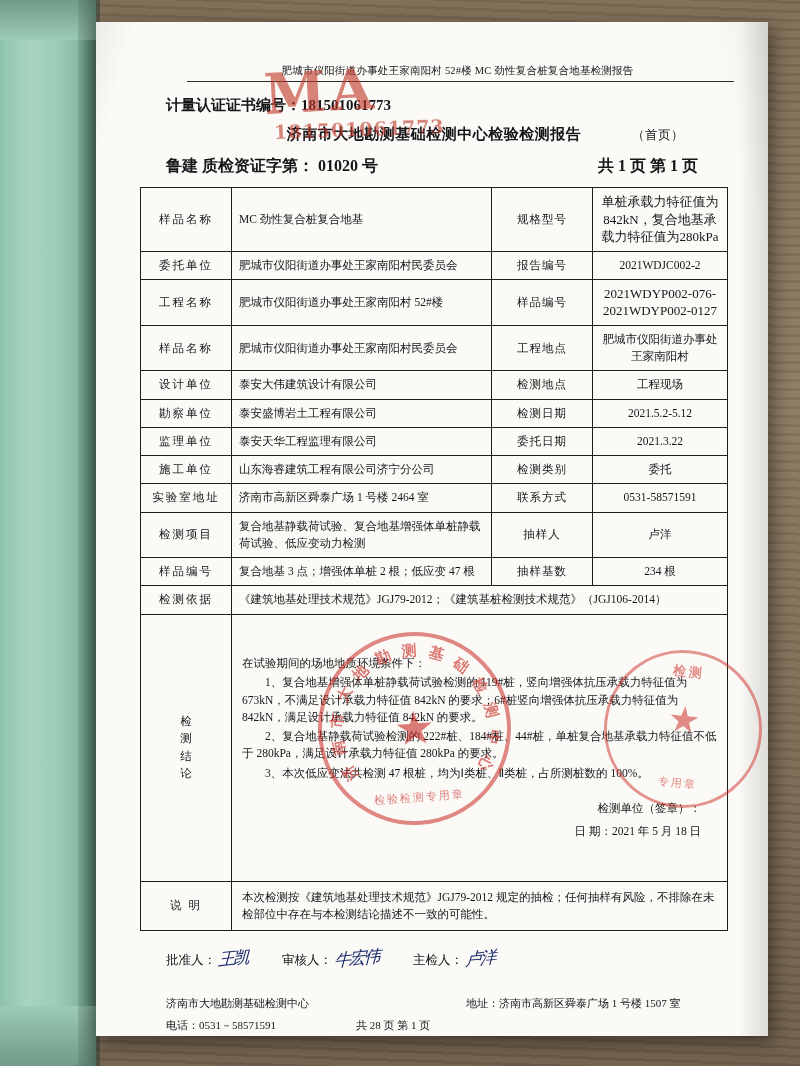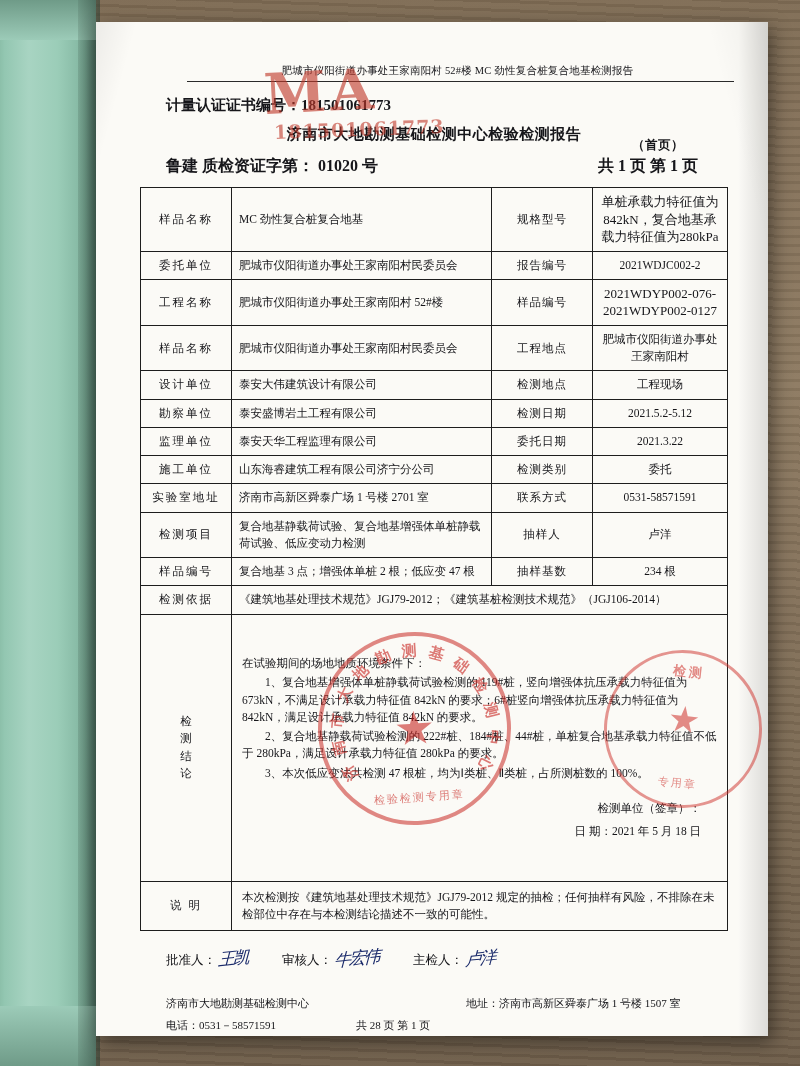--- a/index.html
+++ b/index.html
@@ -88,24 +88,24 @@
   .doc-title {
     text-align: center;
     font-size: 15px;
     font-weight: bold;
     margin-top: 10px;
     letter-spacing: 0.5px;
     position: relative;
   }
   .doc-title .sub {
     font-size: 12.5px;
-    font-weight: bold;
+    font-weight: normal;
     position: absolute;
     right: 44px;
-    top: 12px;
+    top: 2px;
   }
   .qual-row {
     display: flex;
     justify-content: space-between;
     font-size: 16px;
     margin-top: 12px;
     padding: 0 30px 0 26px;
     font-weight: bold;
   }
   table.main {
@@ -371,21 +371,21 @@
             <td class="val2">2021.3.22</td>
           </tr>
           <tr>
             <td class="lbl">施工单位</td>
             <td class="val1">山东海睿建筑工程有限公司济宁分公司</td>
             <td class="lbl2">检测类别</td>
             <td class="val2">委托</td>
           </tr>
           <tr>
             <td class="lbl">实验室地址</td>
-            <td class="val1">济南市高新区舜泰广场 1 号楼 2701 室</td>
+            <td class="val1">济南市高新区舜泰广场 1 号楼 2464 室</td>
             <td class="lbl2">联系方式</td>
             <td class="val2">0531-58571591</td>
           </tr>
           <tr>
             <td class="lbl">检测项目</td>
             <td class="val1">复合地基静载荷试验、复合地基增强体单桩静载荷试验、低应变动力检测</td>
             <td class="lbl2">抽样人</td>
             <td class="val2">卢洋</td>
           </tr>
           <tr>

